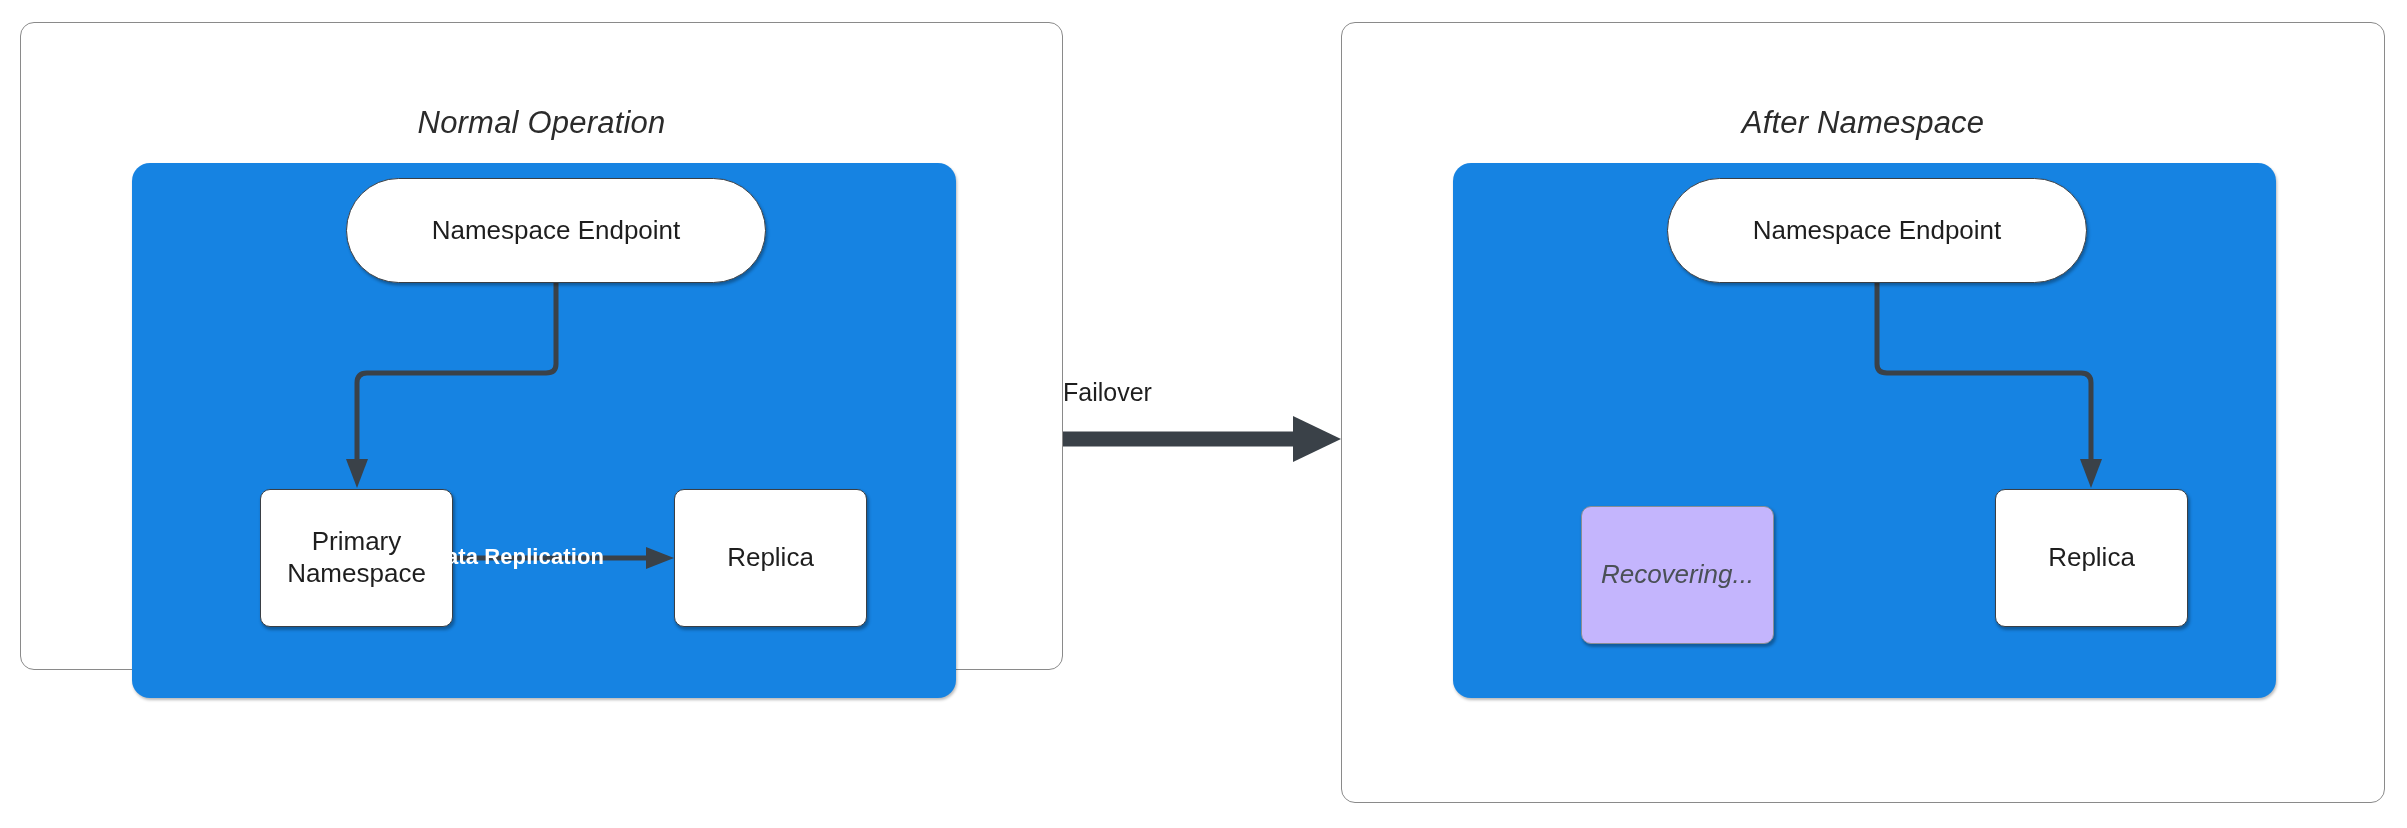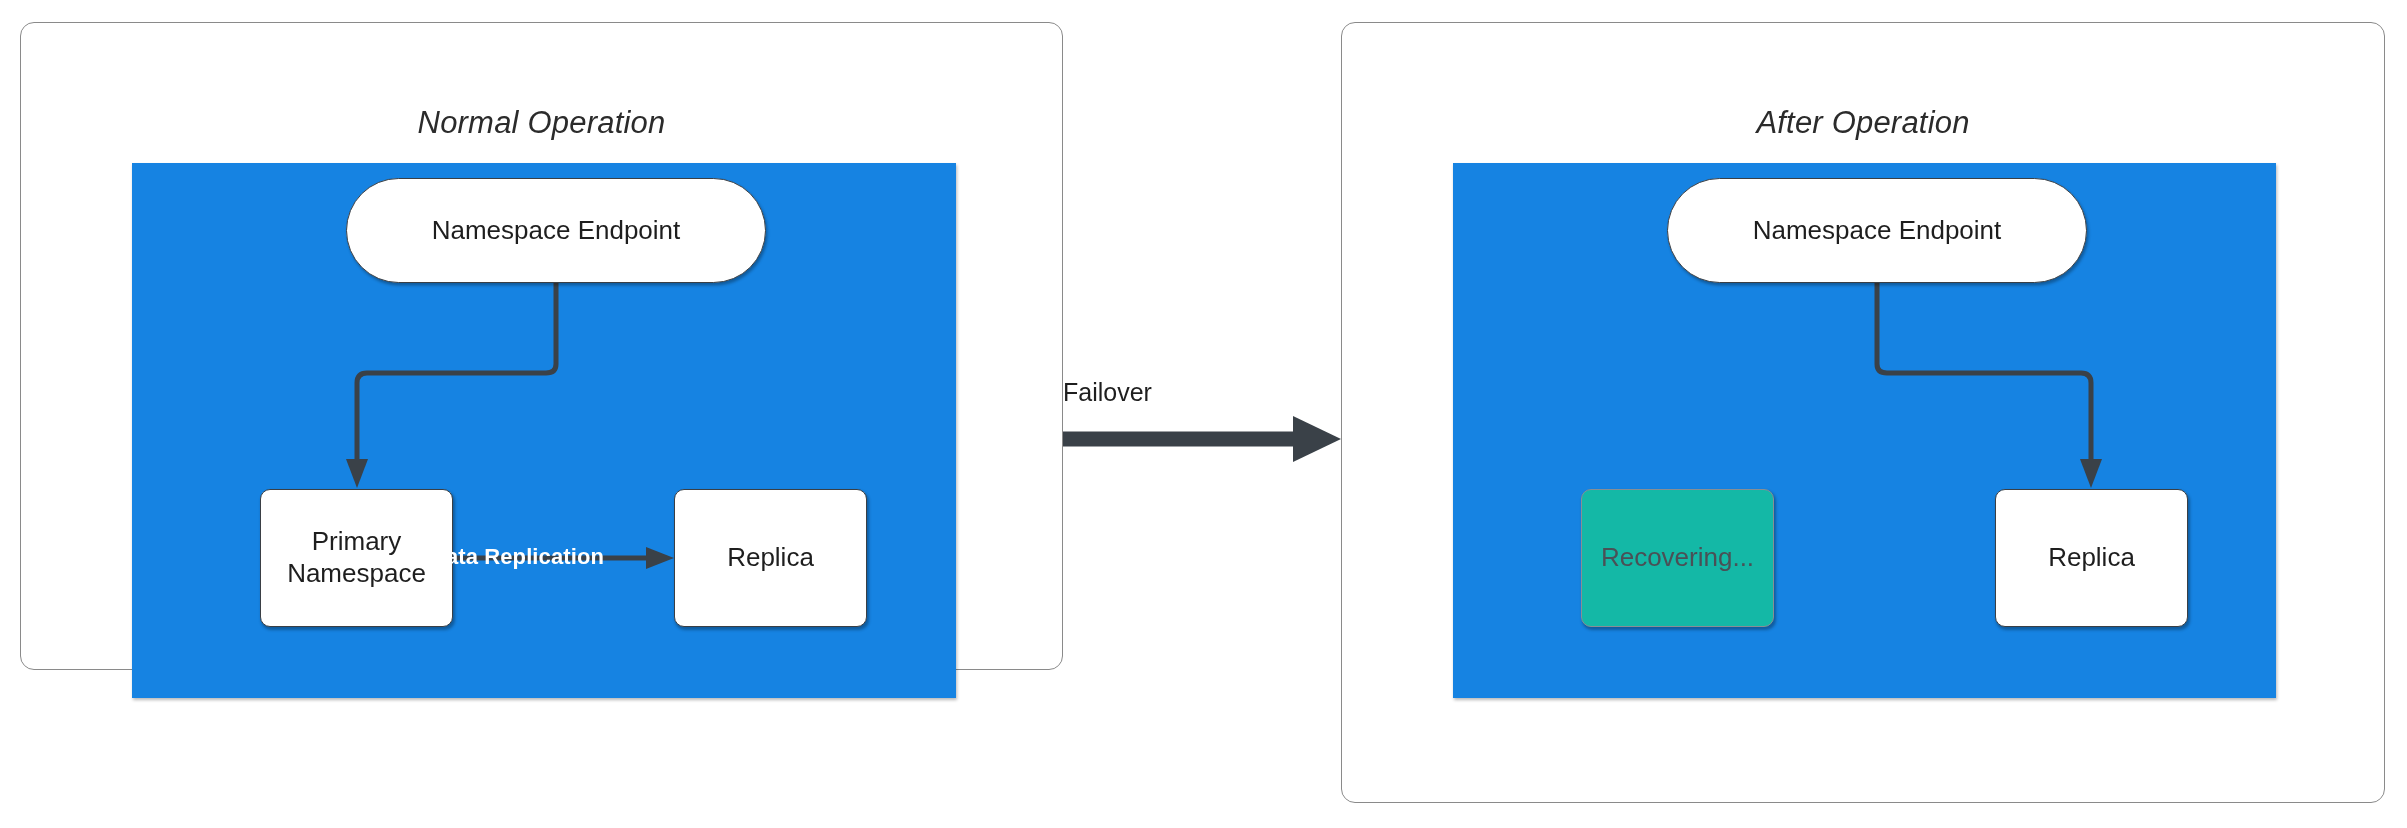--- a/index.html
+++ b/index.html
@@ -7,34 +7,34 @@
        font-family:"Liberation Sans","DejaVu Sans",sans-serif;}
 
   .panel{position:absolute;background:#ffffff;border:1.6px solid #8a8a8a;
          border-radius:14px;box-sizing:border-box;}
   #panel-left{left:20px;top:22px;width:1043px;height:648px;}
   #panel-right{left:1341px;top:22px;width:1044px;height:781px;}
 
   .panel-title{position:absolute;top:82px;left:0;width:100%;text-align:center;
                font-style:italic;font-size:31px;color:#2b2b2b;letter-spacing:.2px;}
 
-  .zone{position:absolute;background:#1683E2;border-radius:0;
+  .zone{position:absolute;background:#1683E2;border-radius:18px;
         box-shadow:1px 2px 3px rgba(0,0,0,.28);}
   #zone-left{left:111px;top:140px;width:824px;height:535px;}
   #zone-right{left:111px;top:140px;width:823px;height:535px;}
 
   .node{position:absolute;background:#ffffff;border:1.8px solid #3a3f45;
         box-sizing:border-box;display:flex;align-items:center;justify-content:center;
         text-align:center;color:#1e1e1e;font-size:26px;line-height:1.22;
         box-shadow:1.5px 2.5px 3px rgba(0,0,0,.30);}
   .pill{border-radius:60px;}
   .rect{border-radius:10px;}
 
-  .node-muted{background:#14b8a6;border:1.8px solid #888e94;color:#4a5056;
-              }
+  .node-muted{background:#c4b5fd;border:1.8px solid #888e94;color:#4a5056;
+              font-style:italic;margin-top:17px;}
 
   
   #ep-left   {left:214px;top:15px;width:420px;height:105px;}
   #primary   {left:128px;top:326px;width:193px;height:138px;}
   #replica-l {left:542px;top:326px;width:193px;height:138px;}
 
   
   #ep-right   {left:214px;top:15px;width:420px;height:105px;}
   #recovering {left:128px;top:326px;width:193px;height:138px;}
   #replica-r  {left:542px;top:326px;width:193px;height:138px;}
@@ -88,21 +88,21 @@
 
 <div class="failover-label">Failover</div>
 
 <svg id="failover-arrow" viewBox="0 0 278 78">
   <line x1="0" y1="39" x2="236" y2="39" stroke="#3a4148" stroke-width="15"></line>
   <polygon points="278,39 230,16 230,62" fill="#3a4148"></polygon>
 </svg>
 
 <div class="panel" id="panel-right">
 
-  <div class="panel-title">After Operation</div>
+  <div class="panel-title">After Namespace</div>
 
   <div class="zone" id="zone-right">
 
     <svg class="svg-layer" viewBox="0 0 823 535" preserveAspectRatio="none">
 
       <path class="conn" d="M 424 120 L 424 201 Q 424 210 434 210 L 628 210 Q 638 210 638 220 L 638 300"></path>
       <polygon class="conn-head" points="638,325 627,296 649,296"></polygon>
     </svg>
 
     <div class="node pill" id="ep-right">Namespace Endpoint</div>

